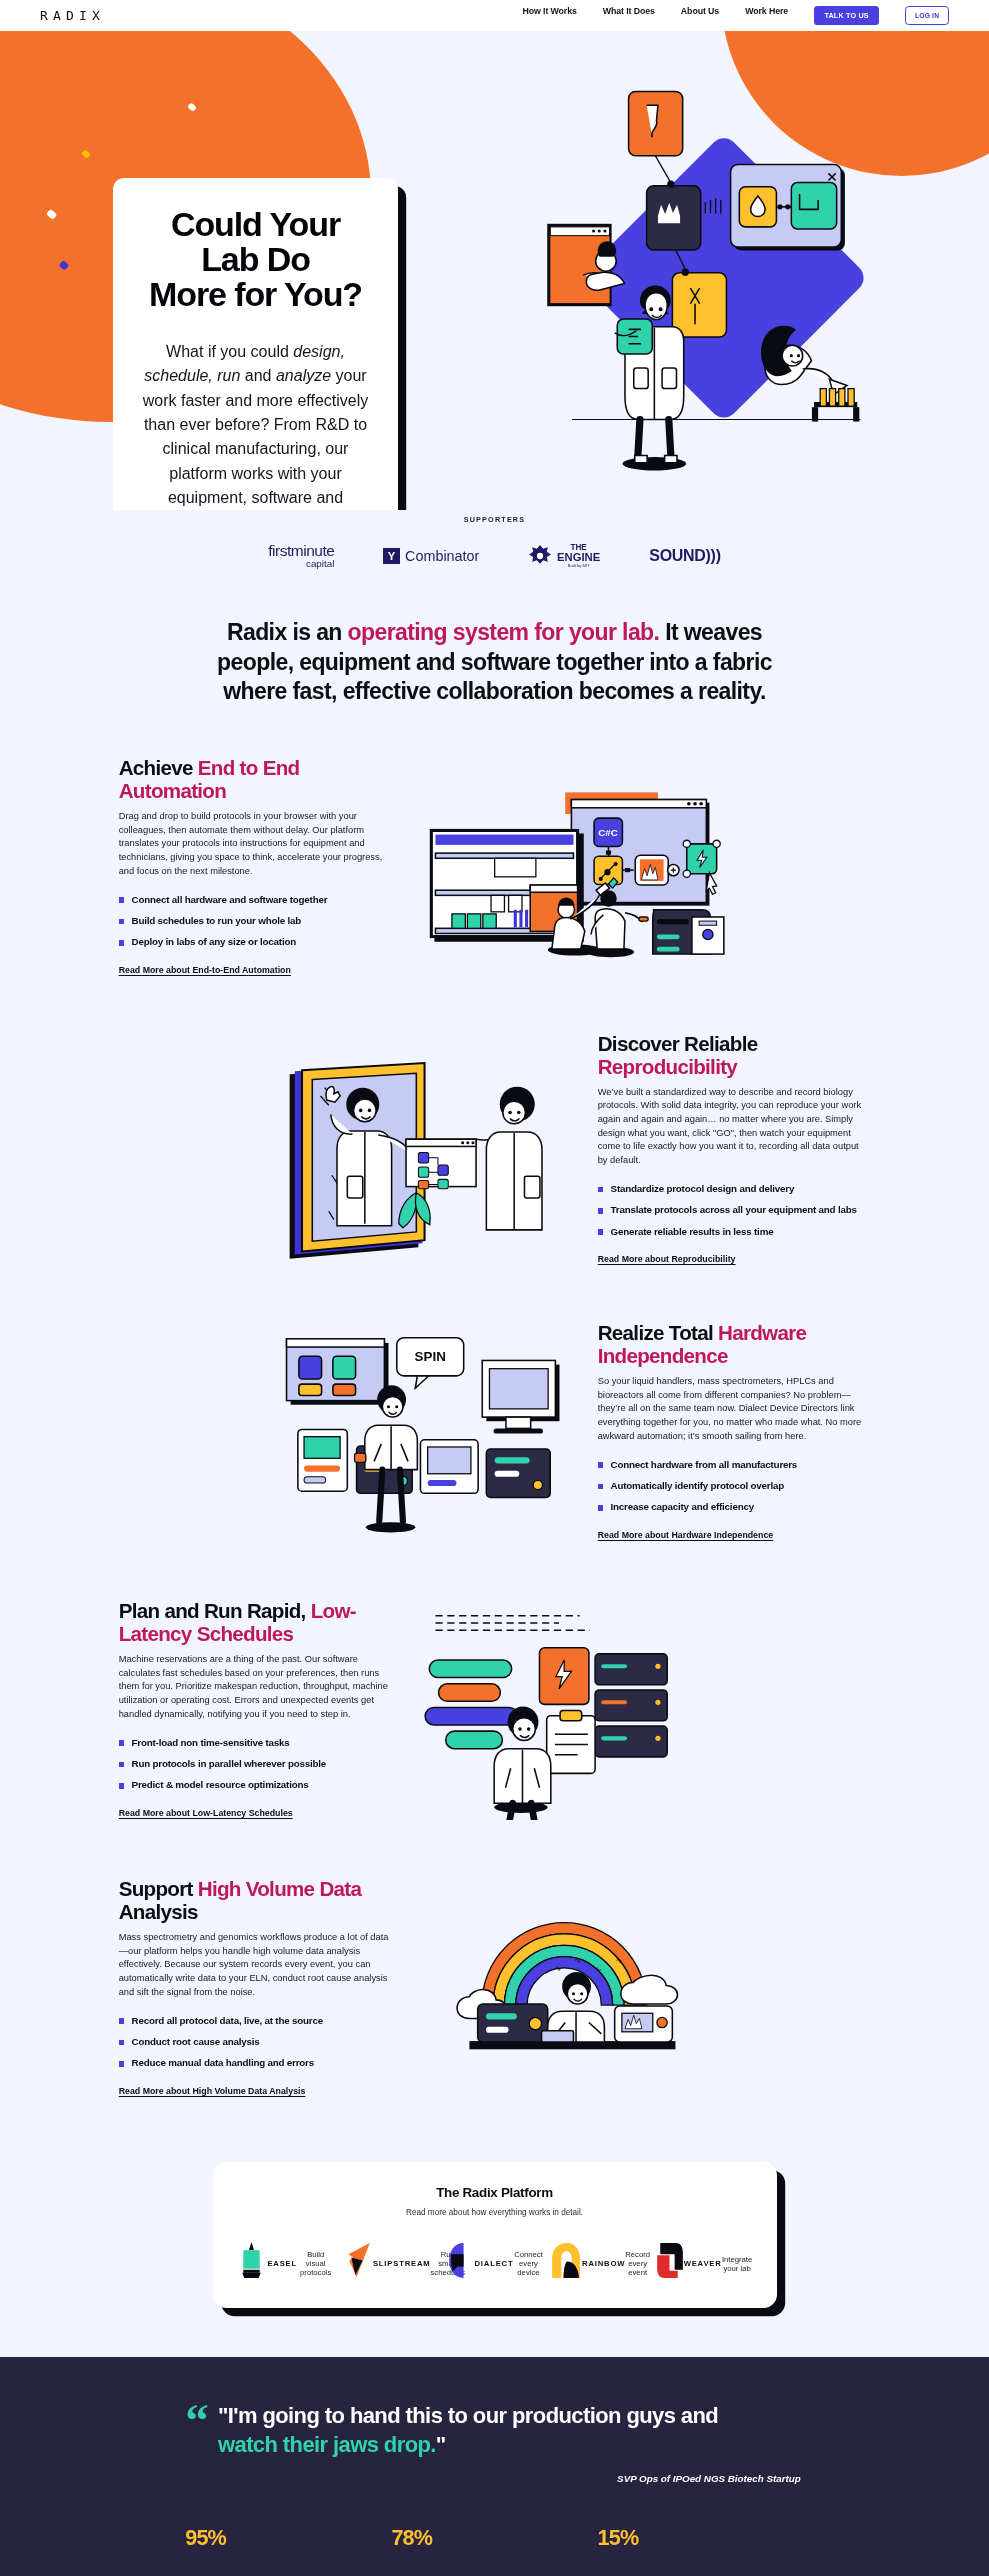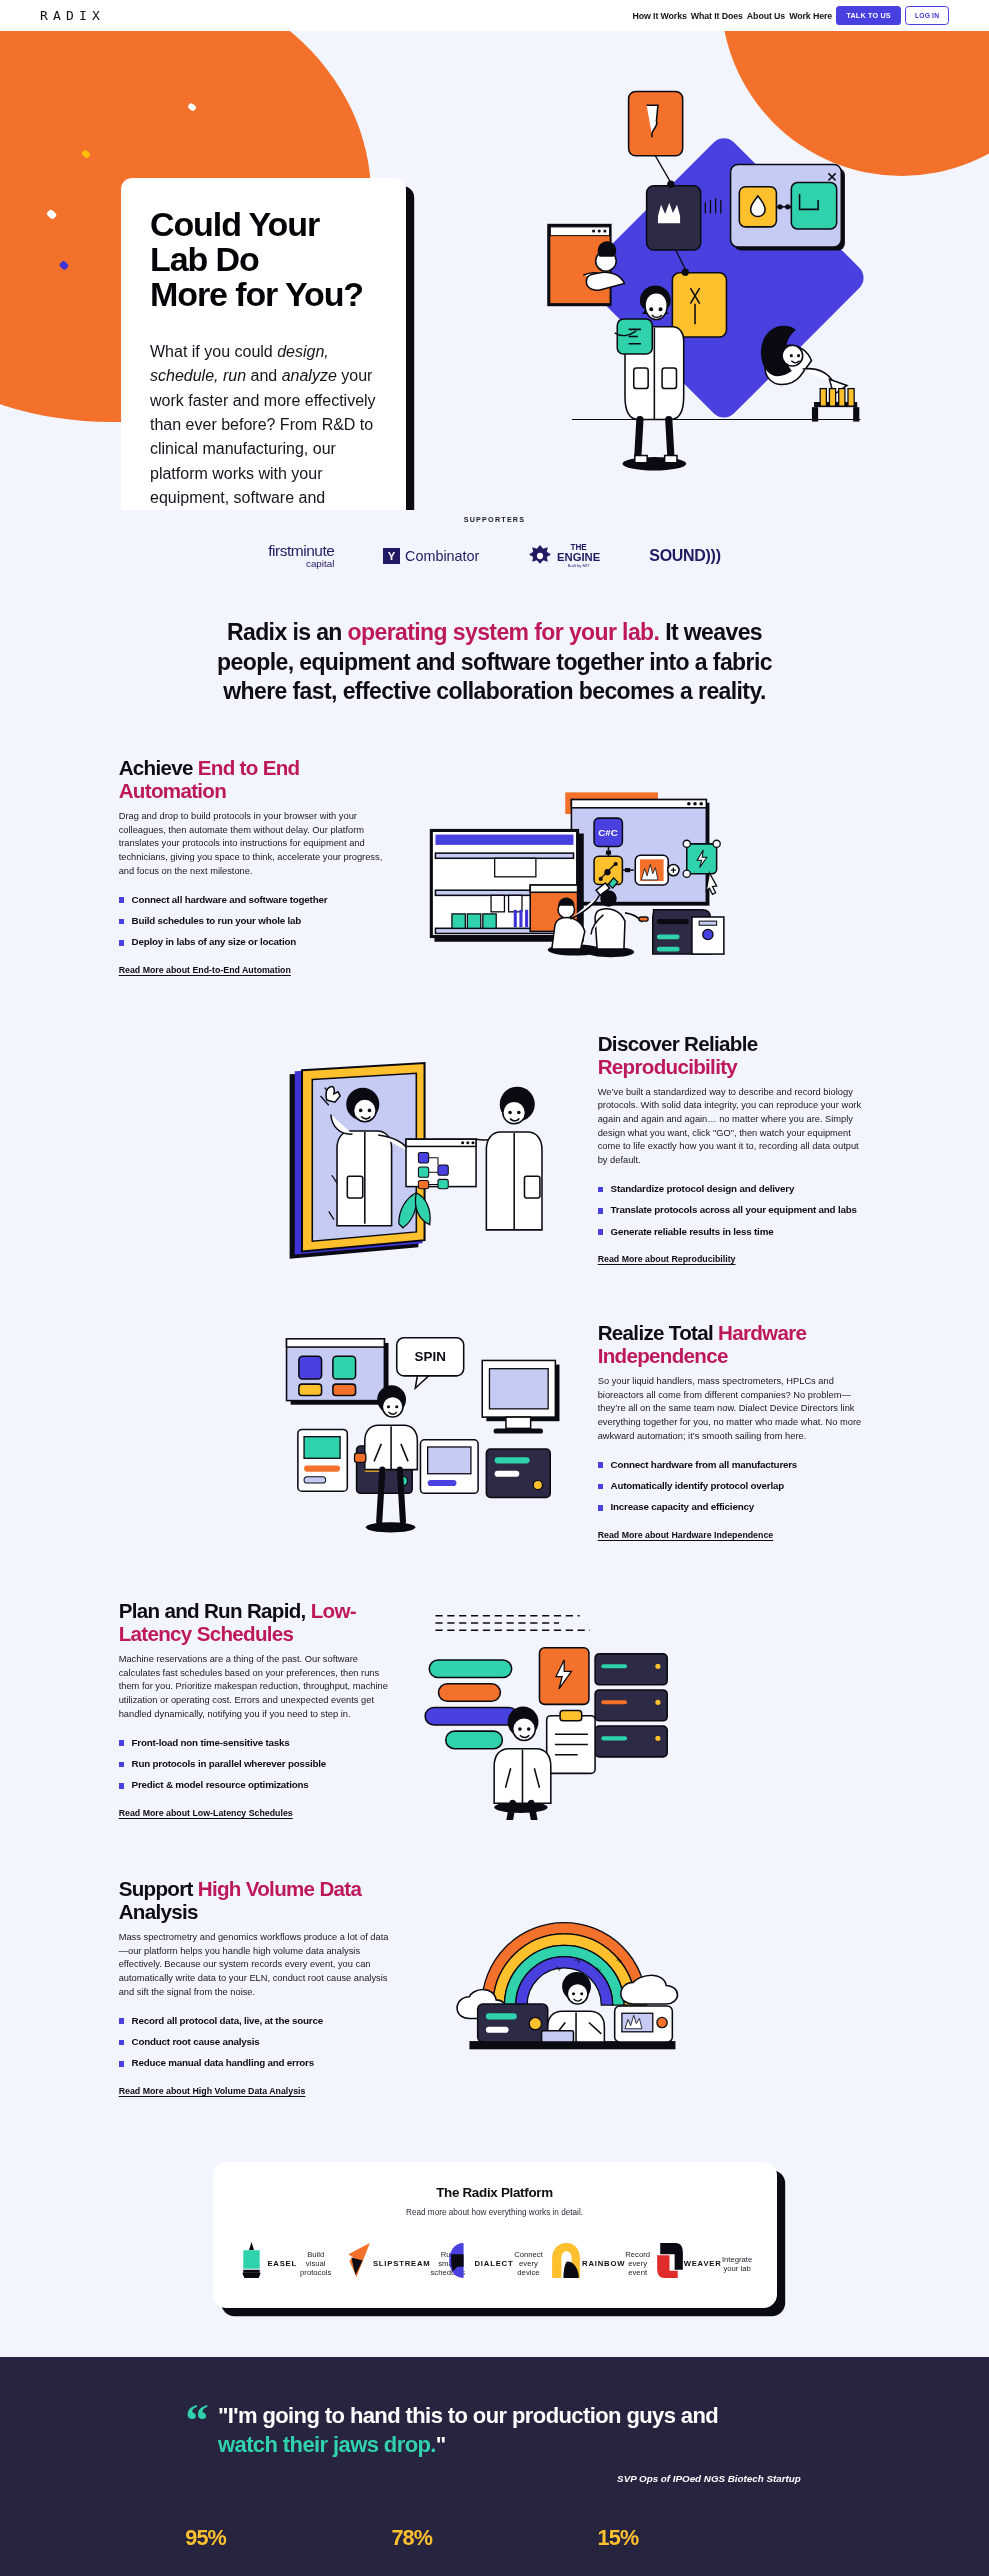--- a/index.html
+++ b/index.html
@@ -10,44 +10,44 @@
     color:#0d0d14;
     -webkit-font-smoothing:antialiased;
   }
   .page{width:989px;position:relative;overflow:hidden;}
 
   
   .nav{height:31px;background:#ffffff;display:flex;align-items:center;
        justify-content:space-between;padding:0 40px;position:relative;z-index:40;}
   .logo{font-family:"DejaVu Sans Mono","Liberation Mono",monospace;
         font-size:13px;letter-spacing:5.2px;font-weight:400;color:#111;}
-  .nav-right{display:flex;align-items:center;gap:4px;}
+  .nav-right{display:flex;gap:26px;}
   .nav-link{font-size:8.8px;font-weight:700;color:#14141e;letter-spacing:-0.1px;cursor:pointer;}
   .btn{border-radius:3.6px;font-weight:700;cursor:pointer;display:inline-flex;
        align-items:center;justify-content:center;letter-spacing:0.2px;}
   .btn-primary{background:#4940e0;color:#fff;font-size:7.2px;padding:5.2px 10.3px;}
   .btn-outline{background:#fff;color:#3b32d0;font-size:6.7px;padding:4.6px 8.8px;
                border:0.8px solid #4940e0;}
 
   
   .hero{position:relative;height:479px;background:#f3f5fe;overflow:hidden;}
   .blob-left{position:absolute;left:-170px;top:-62px;width:541px;height:453px;
              background:#f4712b;border-radius:50% 48% 46% 52%/52% 50% 50% 48%;}
   .blob-right{position:absolute;right:-93px;top:-216px;width:361px;height:361px;
               background:#f4712b;border-radius:50%;}
   .dot{position:absolute;border-radius:2.6px;transform:rotate(42deg);}
   .d1{width:7.7px;height:6.2px;background:#fff;left:188px;top:73px;}
   .d2{width:7.7px;height:6.2px;background:#ffc107;left:82px;top:120px;}
   .d3{width:9.3px;height:7.2px;background:#fff;left:47px;top:180px;}
   .d4{width:8.2px;height:6.7px;background:#3d33d6;left:60px;top:231px;}
   .d5{width:8.2px;height:6.7px;background:#29cfa6;left:156px;top:240px;}
 
-  .hero-card{position:absolute;left:121px;top:147px;width:285px;background:#fff;
+  .hero-card{position:absolute;left:113px;top:147px;width:285px;background:#fff;
              border-radius:11.3px;padding:29px 29px 30px 29px;
-             box-shadow:8.2px 8.2px 0 #0a0a12;z-index:10;}
+             box-shadow:8.2px 8.2px 0 #0a0a12;z-index:10;text-align:center;}
   .hero-h1{font-size:34px;line-height:1.03;font-weight:900;letter-spacing:-1.1px;
            color:#050509;}
   .hero-sub{margin-top:28px;font-size:16px;line-height:1.52;color:#15151d;max-width:304px;}
   .hero-sub em{font-style:italic;}
   .hero-btns{margin-top:21.6px;display:flex;gap:17.5px;}
   .hbtn{border-radius:5.2px;font-size:9.8px;font-weight:700;padding:7.7px 15.5px;
         cursor:pointer;box-shadow:3.6px 3.6px 0 #07070d;}
   .hbtn-ghost{background:#fff;color:#4a40e4;border:1px solid #4a40e4;}
   .hbtn-solid{background:#4940e0;color:#fff;border:1px solid #4940e0;}
 

